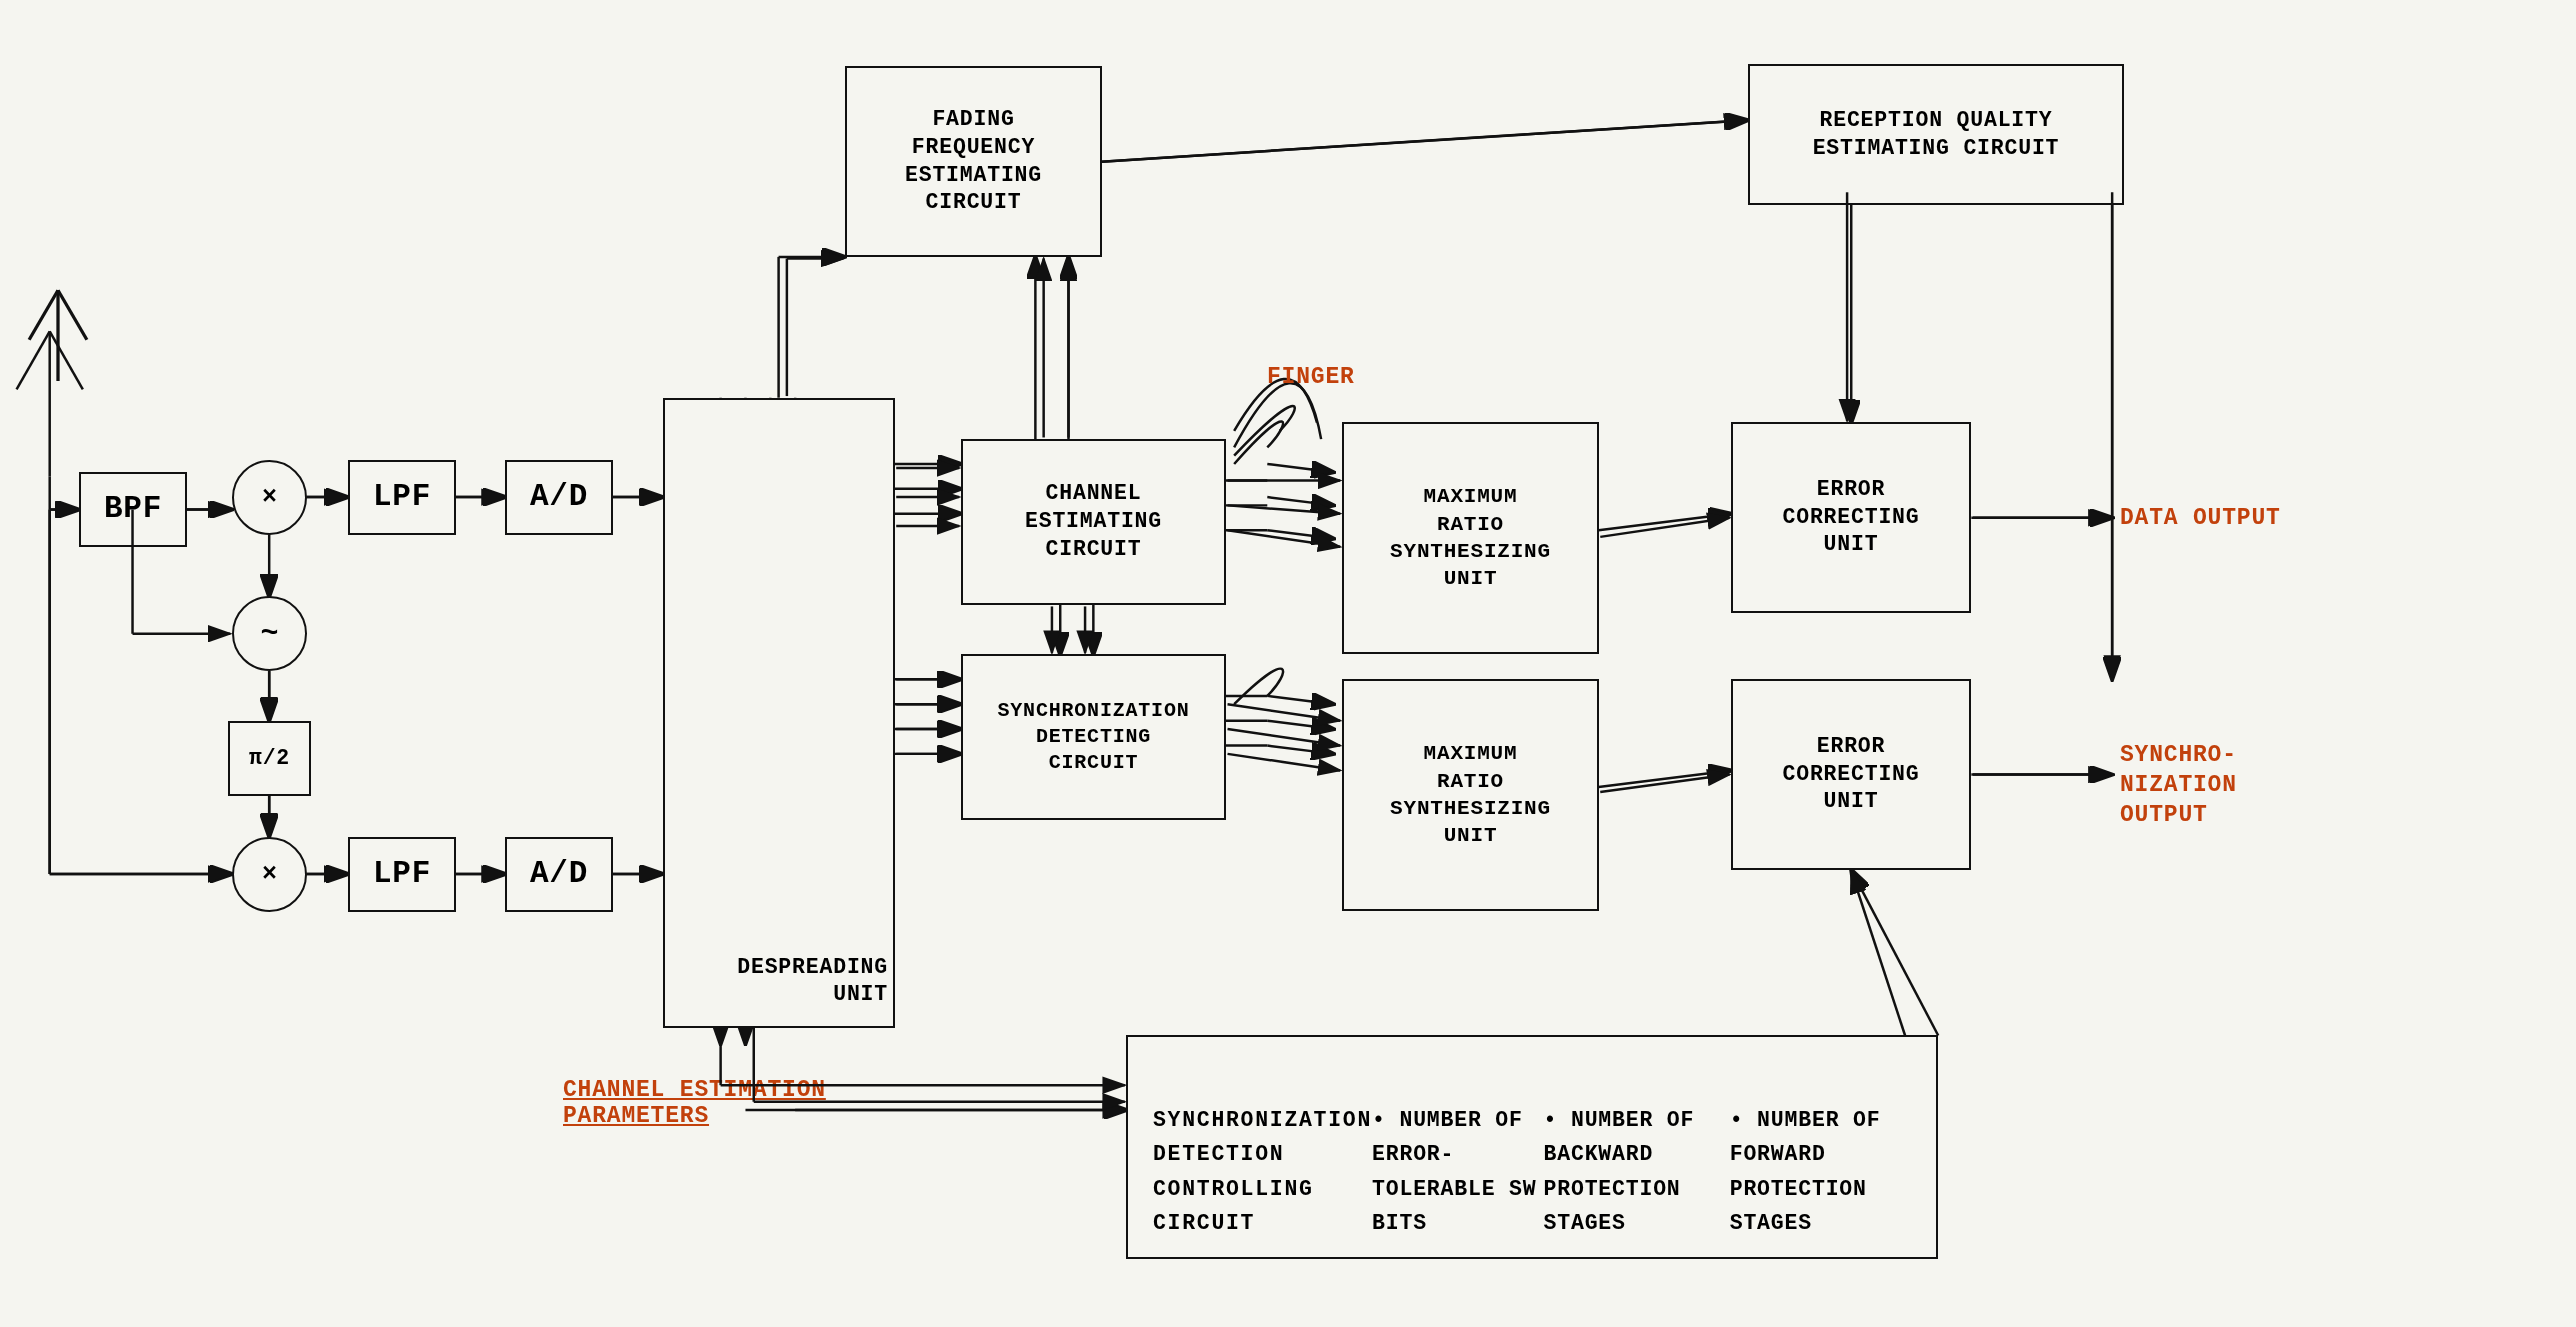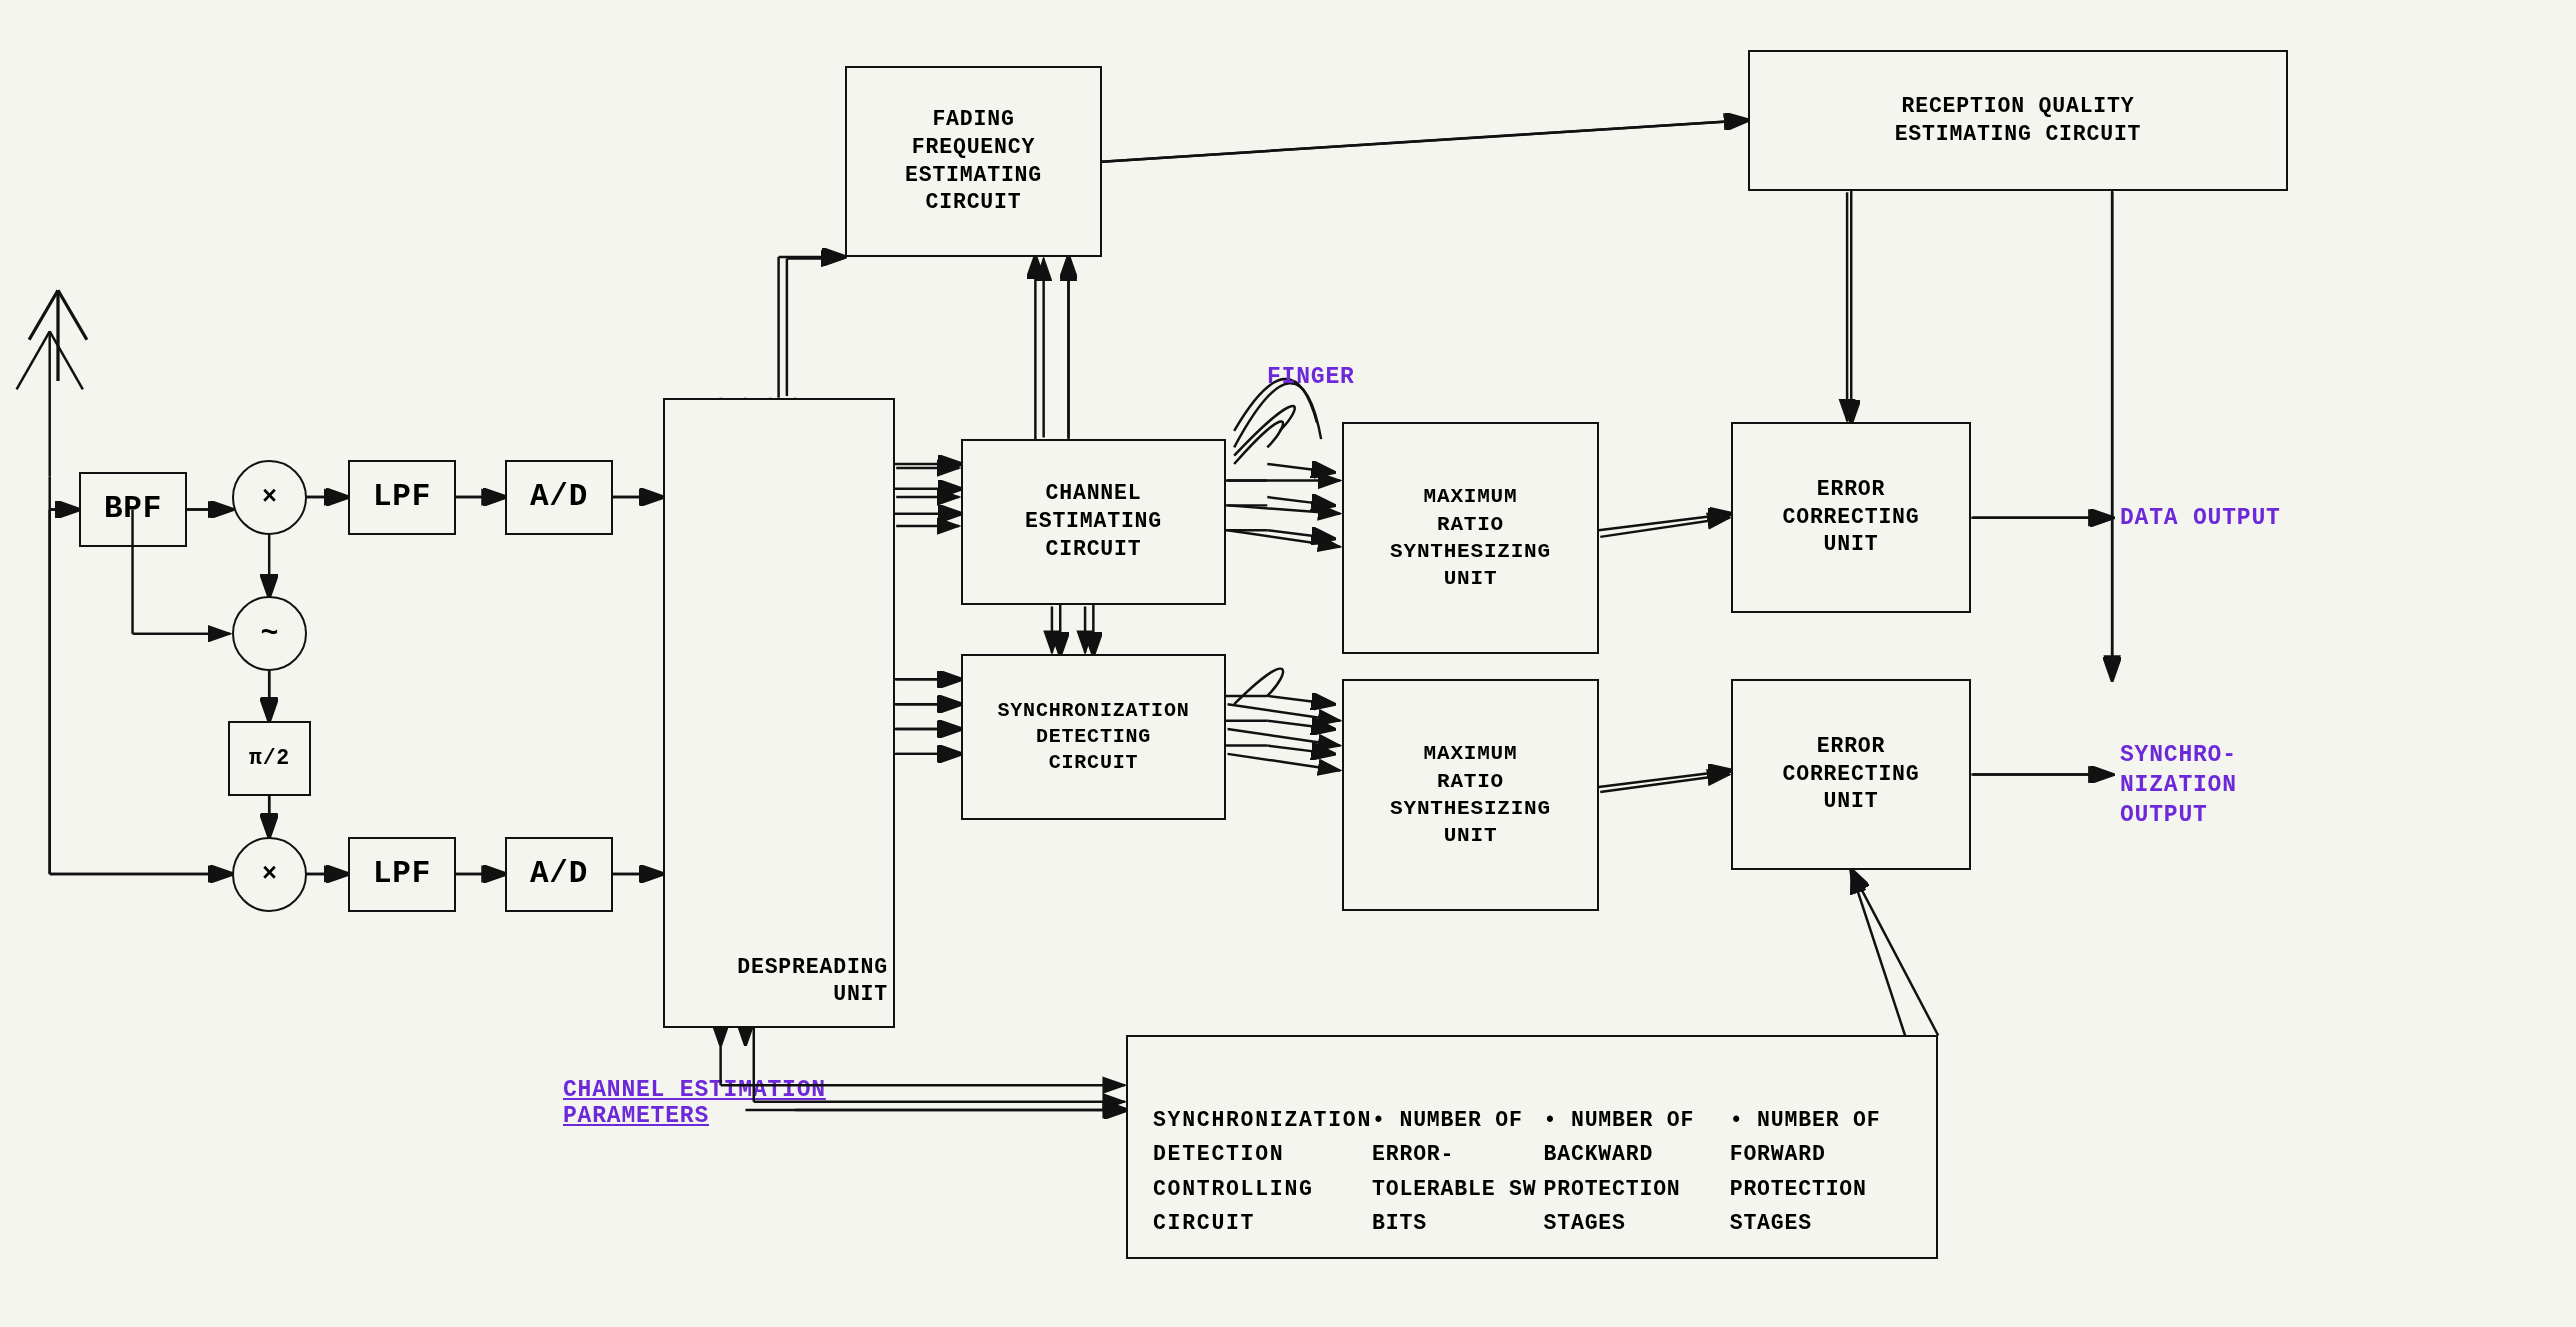--- a/index.html
+++ b/index.html
@@ -40,21 +40,21 @@
       justify-content: center;
       text-align: center;
       font-size: 25px;
       font-weight: bold;
     }
     .label {
       position: absolute;
       font-size: 23px;
       font-weight: bold;
       letter-spacing: 0.8px;
-      color: #6d28d9;
+      color: #c2410c;
       white-space: nowrap;
     }
     svg#arrows {
       position: absolute;
       top: 0; left: 0;
       width: 2576px;
       height: 1328px;
       pointer-events: none;
     }
     svg#arrows line, svg#arrows path, svg#arrows polyline {
@@ -221,21 +221,21 @@
   </div>
 
   <div class="block" style="left:663px;top:398px;width:232px;height:630px;align-items:flex-start;justify-content:flex-start;padding:8.3px 5px;font-size:21.5px;flex-direction:column;">
     <span style="margin-top:auto;margin-bottom:8.3px;text-align:right;width:100%;">DESPREADING<br>UNIT</span>
   </div>
 
   <div class="block" style="left:845px;top:66px;width:257px;height:191px;font-size:21.5px;">
     <span>FADING<br>FREQUENCY<br>ESTIMATING<br>CIRCUIT</span>
   </div>
 
-  <div class="block" style="left:1748px;top:50px;width:540px;height:141px;font-size:21.5px;">
+  <div class="block" style="left:1748px;top:64px;width:376px;height:141px;font-size:21.5px;">
     <span>RECEPTION QUALITY<br>ESTIMATING CIRCUIT</span>
   </div>
 
   <div class="block" style="left:961px;top:439px;width:265px;height:166px;font-size:21.5px;">
     <span>CHANNEL<br>ESTIMATING<br>CIRCUIT</span>
   </div>
 
   <div class="block" style="left:961px;top:654px;width:265px;height:166px;font-size:20px;">
     <span>SYNCHRONIZATION<br>DETECTING<br>CIRCUIT</span>
   </div>

